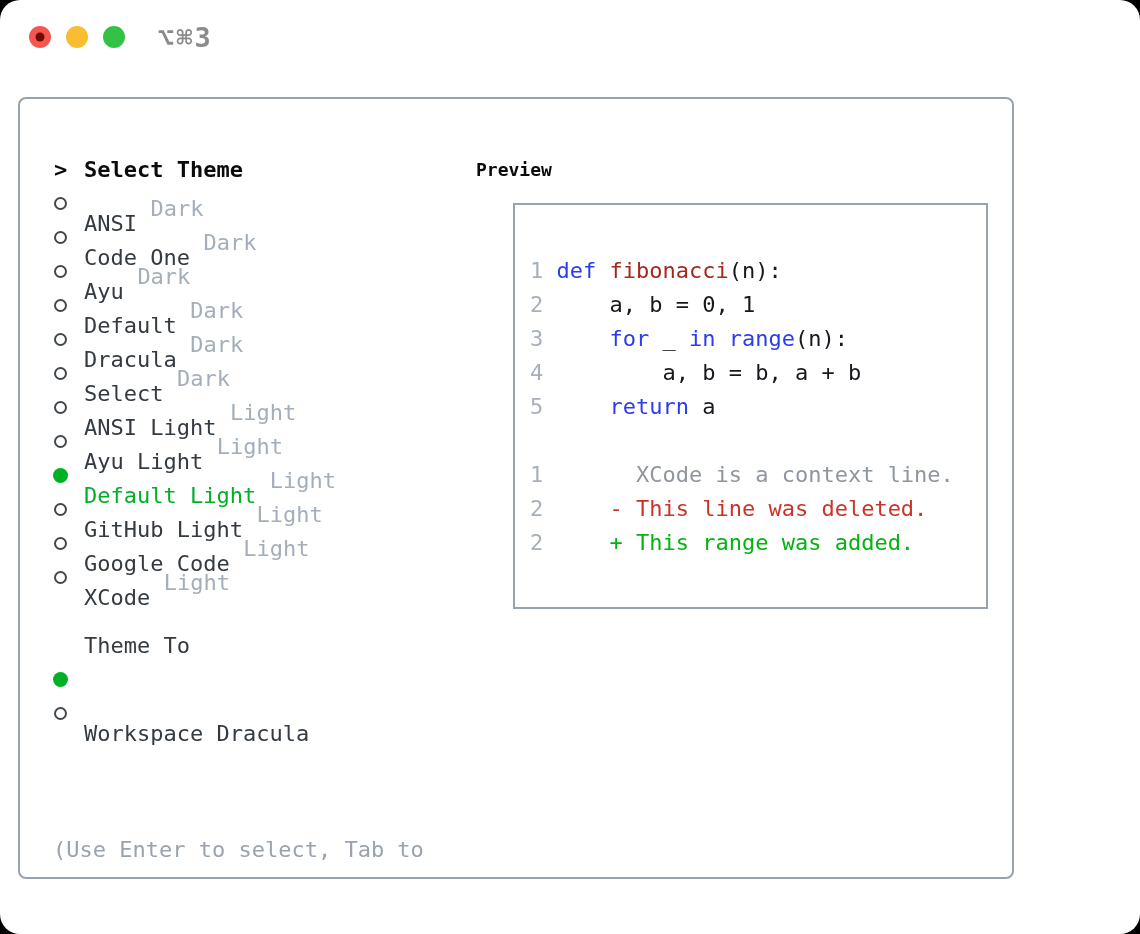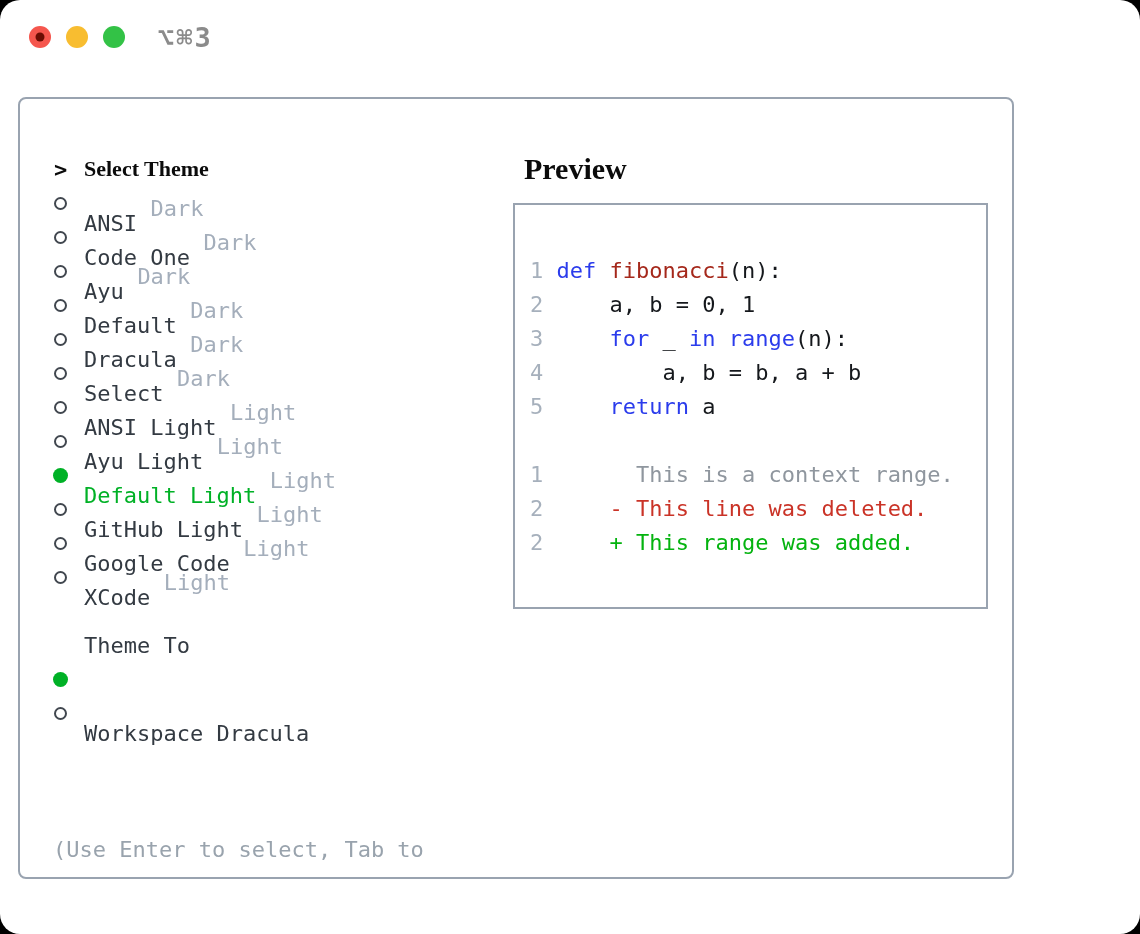--- a/index.html
+++ b/index.html
@@ -45,34 +45,34 @@
     margin-right:16px;flex:0 0 15px;
   }
   .radio{
     width:13px;height:13px;border-radius:50%;
     border:2px solid #41474f;box-sizing:border-box;
   }
   .radio.on{
     width:15px;height:15px;border:none;background:var(--green);
   }
   .cursor-glyph{font-weight:700;color:#0b0b0b;font-size:22px;}
-  .hdr{font-weight:700;color:#0b0b0b;font-family:Liberation Serif, serif;}
+  .hdr{font-weight:700;color:#0b0b0b;}
   .name{color:var(--text-dark);margin-top:40px;}
   .name.sel{color:var(--green);}
   .variant{color:var(--text-muted);margin-left:0.62em;margin-top:10px;}
   .theme-list{position:absolute;left:0;top:53px;width:480px;}
   .spacer-row{height:34px;}
   .help-block{
     position:absolute;left:33px;top:666px;width:430px;
     font-size:22px;line-height:34px;color:var(--help-gray);white-space:pre;
   }
   
   .preview-title{
-    position:absolute;left:504px;top:53px;height:34px;
-    display:flex;align-items:center;font-size:30px;
+    position:absolute;left:456px;top:53px;height:34px;
+    display:flex;align-items:center;font-size:18px;
   }
   .preview-box{
     position:absolute;left:493px;top:104px;width:475px;height:406px;
     border:2px solid var(--border);box-sizing:border-box;background:#fff;
   }
   .code-block{padding:48px 0 0 15px;}
   .cline{height:34px;display:flex;align-items:center;white-space:pre;font-size:22px;}
   .lineno{color:var(--lineno);}
   .tok-plain{color:#15181c;}
   .tok-kw{color:var(--kw);}
@@ -139,20 +139,20 @@
     </div>
 
     <div class="preview-box">
       <div class="code-block" id="code-block">
           <div class="cline"><span class="lineno">1 </span><span class="tok-kw">def </span><span class="tok-fn">fibonacci</span><span class="tok-plain">(n):</span></div>
           <div class="cline"><span class="lineno">2 </span><span class="tok-plain">    a, b = 0, 1</span></div>
           <div class="cline"><span class="lineno">3 </span><span class="tok-plain">    </span><span class="tok-kw">for</span><span class="tok-plain"> _ </span><span class="tok-kw">in</span><span class="tok-plain"> </span><span class="tok-kw">range</span><span class="tok-plain">(n):</span></div>
           <div class="cline"><span class="lineno">4 </span><span class="tok-plain">        a, b = b, a + b</span></div>
           <div class="cline"><span class="lineno">5 </span><span class="tok-plain">    </span><span class="tok-kw">return</span><span class="tok-plain"> a</span></div>
           <div class="cline"></div>
-          <div class="cline"><span class="lineno">1 </span><span class="tok-ctx">      This is a context range.</span></div>
+          <div class="cline"><span class="lineno">1 </span><span class="tok-ctx">      XCode is a context line.</span></div>
           <div class="cline"><span class="lineno">2 </span><span class="tok-del">    - This line was deleted.</span></div>
           <div class="cline"><span class="lineno">2 </span><span class="tok-add">    + This range was added.</span></div>
         </div>
     </div>
 
   </div>
 </div>
 
 </body></html>

